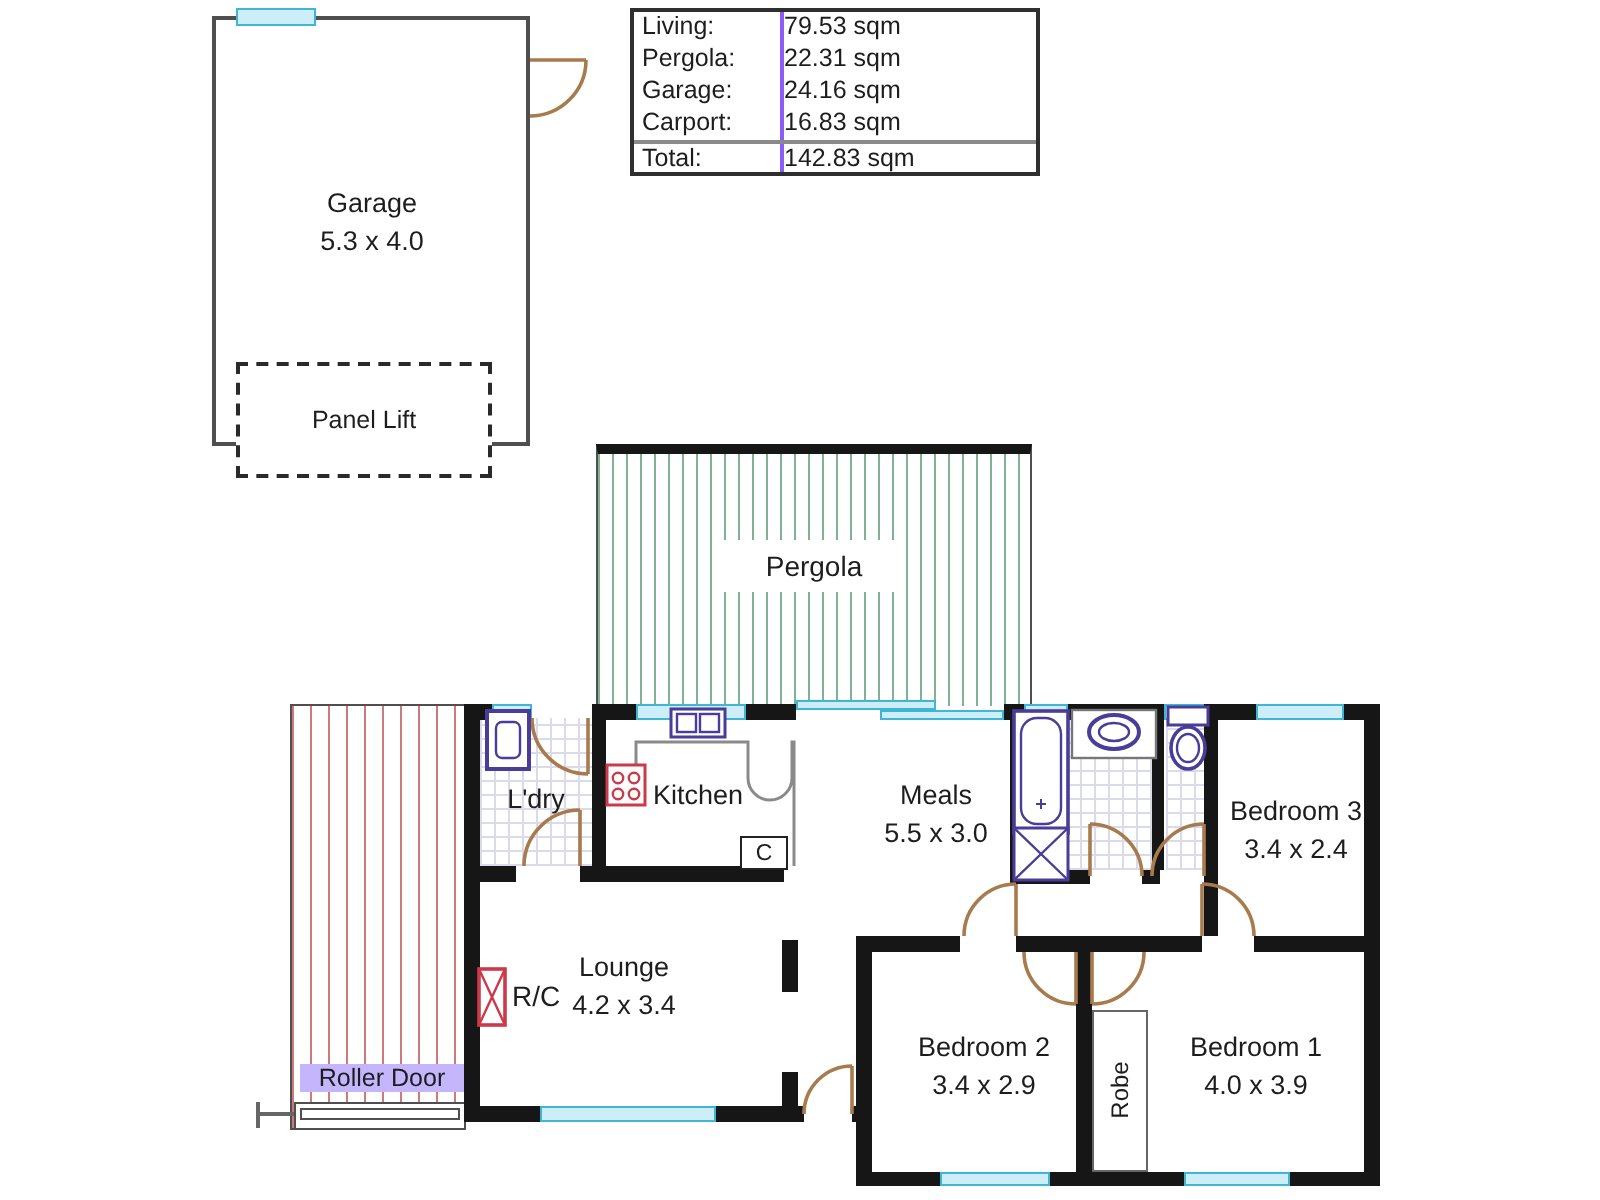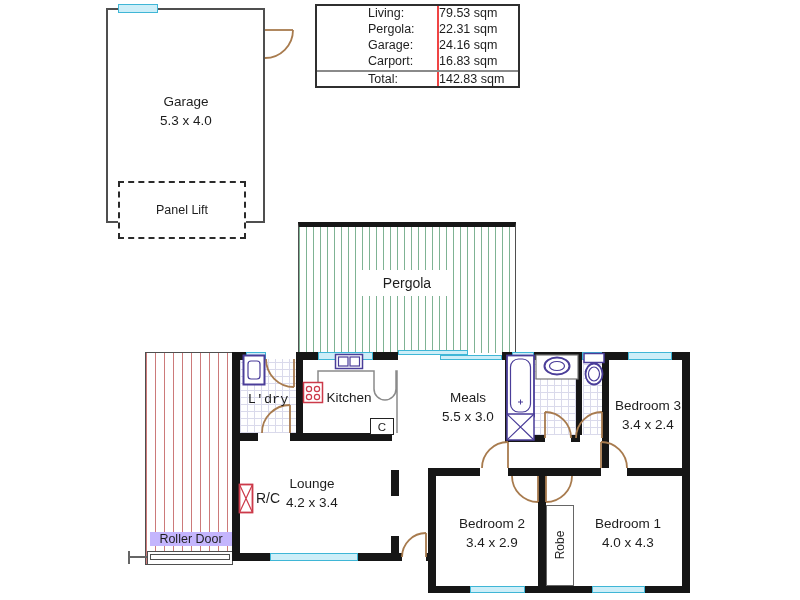--- a/index.html
+++ b/index.html
@@ -25,21 +25,21 @@
   #carport{position:absolute;left:145px;top:352px;width:88px;height:213px;
            border:1.5px solid var(--outline,#4f4f4f);border-right:none;
            background-image:repeating-linear-gradient(90deg,var(--carport-stripe,#cc7a7a) 0 1px,transparent 1px 9px);}
   #carport-label{position:absolute;left:144px;top:404px;width:90px;background:#fff;padding:1px 0;}
   #roller-label{position:absolute;left:150px;top:532px;width:82px;background:#c4b5fd;text-align:center;font-size:12.5px;}
   #roller-door{position:absolute;left:147px;top:551px;width:86px;height:14px;border:1.5px solid #4f4f4f;background:#fff;}
   #roller-door .inner{margin:2px;height:6px;border:1px solid #4f4f4f;}
   
   #area-table{position:absolute;left:315px;top:4px;width:205px;border:2px solid #2f2f2f;background:#fff;font-size:12.5px;}
   #area-table .tr{display:flex;height:16px;line-height:15px;}
-  #area-table .tl{width:75px;border-right:2px solid #ef4444;padding-left:4px;margin-left:47px;}
+  #area-table .tl{width:75px;border-right:2px solid #8b5cf6;padding-left:4px;}
   #area-table .tv{flex:1;text-align:left;padding-right:4px;}
   #area-table .total{border-top:2px solid #8a8a8a;}
   
   #c-box{position:absolute;left:370px;top:418px;width:24px;height:17px;border:1.5px solid #222;background:#fff;
          display:flex;align-items:center;justify-content:center;font-size:11.5px;}
   #rc-label{position:absolute;left:256px;top:490px;font-size:14px;}
   #robe-label{position:absolute;left:530px;top:538px;width:60px;height:14px;transform:rotate(-90deg);
               text-align:center;font-size:12px;}
   svg.overlay{position:absolute;left:0;top:0;pointer-events:none;}
   .door-path{stroke:var(--door,#a87b4e);stroke-width:1.8;fill:none;}
@@ -243,21 +243,21 @@
       <ellipse class="fixture" cx="594" cy="374" rx="8.5" ry="10.5" stroke-width="1.8"></ellipse>
       <ellipse class="fixture" cx="594" cy="374" rx="5.5" ry="7" stroke-width="1.2"></ellipse>
     </g>
 
     <g>
       <rect class="rc" x="239.5" y="484.5" width="13" height="28" stroke-width="1.8"></rect>
       <path class="rc" d="M239.5 484.5 L252.5 512.5 M252.5 484.5 L239.5 512.5" stroke-width="1.2" fill="none"></path>
     </g>
   </svg>
 
-  <div class="lbl" style="left:240px;top:390px;width:56px;font-family:Liberation Mono, monospace;">
+  <div class="lbl" style="left:240px;top:390px;width:56px;">
     <div>L'dry</div>
   </div>
   <div class="lbl" style="left:314px;top:388px;width:70px;">
     <div>Kitchen</div>
   </div>
   <div class="lbl" style="left:418px;top:388px;width:100px;">
     <div>Meals</div>
     <div>5.5 x 3.0</div>
   </div>
   <div class="lbl" style="left:262px;top:474px;width:100px;">
@@ -267,21 +267,21 @@
   <div class="lbl" style="left:598px;top:396px;width:100px;">
     <div>Bedroom 3</div>
     <div>3.4 x 2.4</div>
   </div>
   <div class="lbl" style="left:442px;top:514px;width:100px;">
     <div>Bedroom 2</div>
     <div>3.4 x 2.9</div>
   </div>
   <div class="lbl" style="left:578px;top:514px;width:100px;">
     <div>Bedroom 1</div>
-    <div>4.0 x 4.3</div>
+    <div>4.0 x 3.9</div>
   </div>
   <div id="robe-label">Robe</div>
   <div id="c-box">
     <span>C</span>
   </div>
   <div id="rc-label">R/C</div>
 
 </div>
 
 </body></html>

